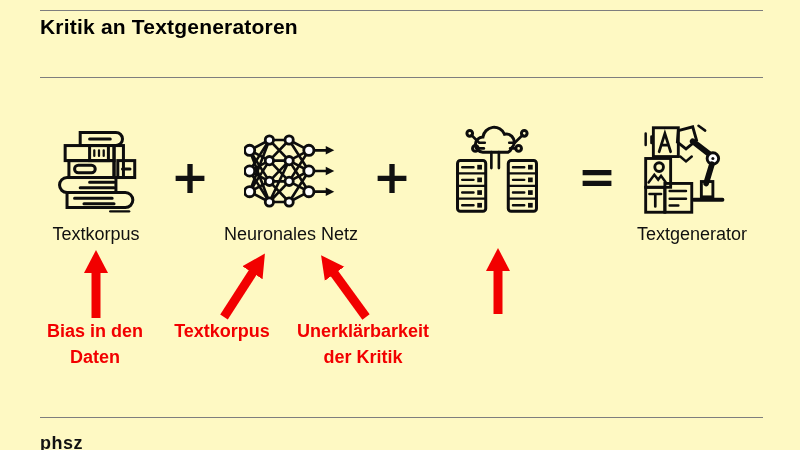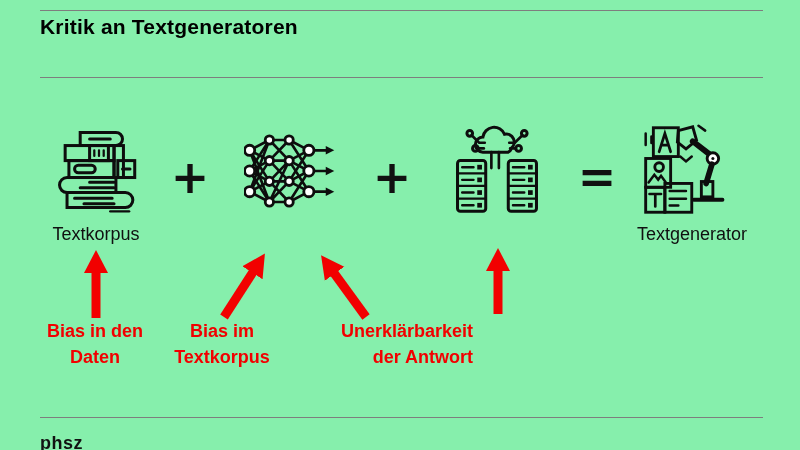--- a/index.html
+++ b/index.html
@@ -1,17 +1,17 @@
 <!DOCTYPE html>
 <html><head>
 <meta charset="utf-8">
 <style>
   html,body{margin:0;padding:0;background:#fff;}
   .slide{
-    position:relative;width:800px;height:450px;background:#86efac;overflow:hidden;
+    position:relative;width:800px;height:450px;background:#fef9c3;overflow:hidden;
     font-family:"Liberation Sans",sans-serif;color:#000;
   }
   .rule{position:absolute;left:40px;width:723px;height:1px;background:#7e7e7e;}
   .rule-top{top:10px;}
   .rule-title{top:77px;}
   .rule-bottom{top:417px;}
   .title{
     position:absolute;left:40px;top:15px;margin:0;
     font-size:21px;font-weight:bold;letter-spacing:.2px;color:#000;
   }
@@ -155,43 +155,43 @@
       <circle cx="22" cy="47" r="4.5"></circle>
       <path d="M11,63 l6,-8 l4,5 l3,-4 l5,7" stroke-width="2.6"></path>
       <rect x="8" y="68" width="20" height="26"></rect>
       <path d="M12,75 h12 M18,75 v13" stroke-width="2.8"></path>
       <rect x="28" y="64" width="28" height="30"></rect>
       <path d="M33,72 h17 M33,80 h17 M33,87 h9" stroke-width="2.6"></path>
     </svg>
   </div>
 
   <div class="ilabel" style="left:-14px;">Textkorpus</div>
+  <div class="ilabel" style="left:181px;">Neuronales Netz</div>
   <div class="ilabel" style="left:582px;">Textgenerator</div>
 
   <svg class="arrows" viewBox="0 0 800 80">
     <defs>
       <marker id="ah" markerUnits="userSpaceOnUse" markerWidth="24" markerHeight="26" refX="1" refY="13" orient="auto">
         <path d="M0,1 L23,13 L0,25 Z" fill="#f20000"></path>
       </marker>
     </defs>
     <line x1="96" y1="74" x2="96" y2="28" stroke="#f20000" stroke-width="9" marker-end="url(#ah)"></line>
     <line x1="224" y1="73" x2="253" y2="28" stroke="#f20000" stroke-width="9" marker-end="url(#ah)"></line>
     <line x1="366" y1="73" x2="334" y2="29" stroke="#f20000" stroke-width="9" marker-end="url(#ah)"></line>
     <line x1="498" y1="70" x2="498" y2="26" stroke="#f20000" stroke-width="9" marker-end="url(#ah)"></line>
   </svg>
 
   <div class="crit" style="left:-15px;">
     <div>Bias in den</div>
     <div>Daten</div>
   </div>
   <div class="crit" style="left:112px;">
-    <div>Bias im</div>
     <div>Textkorpus</div>
   </div>
-  <div class="crit" style="left:253px;text-align:right;">
+  <div class="crit" style="left:253px;">
     <div>Unerklärbarkeit</div>
-    <div>der Antwort</div>
+    <div>der Kritik</div>
   </div>
 
   <div class="rule rule-bottom"></div>
   <div class="logo">phsz</div>
 
 </div>
 
 </body></html>

